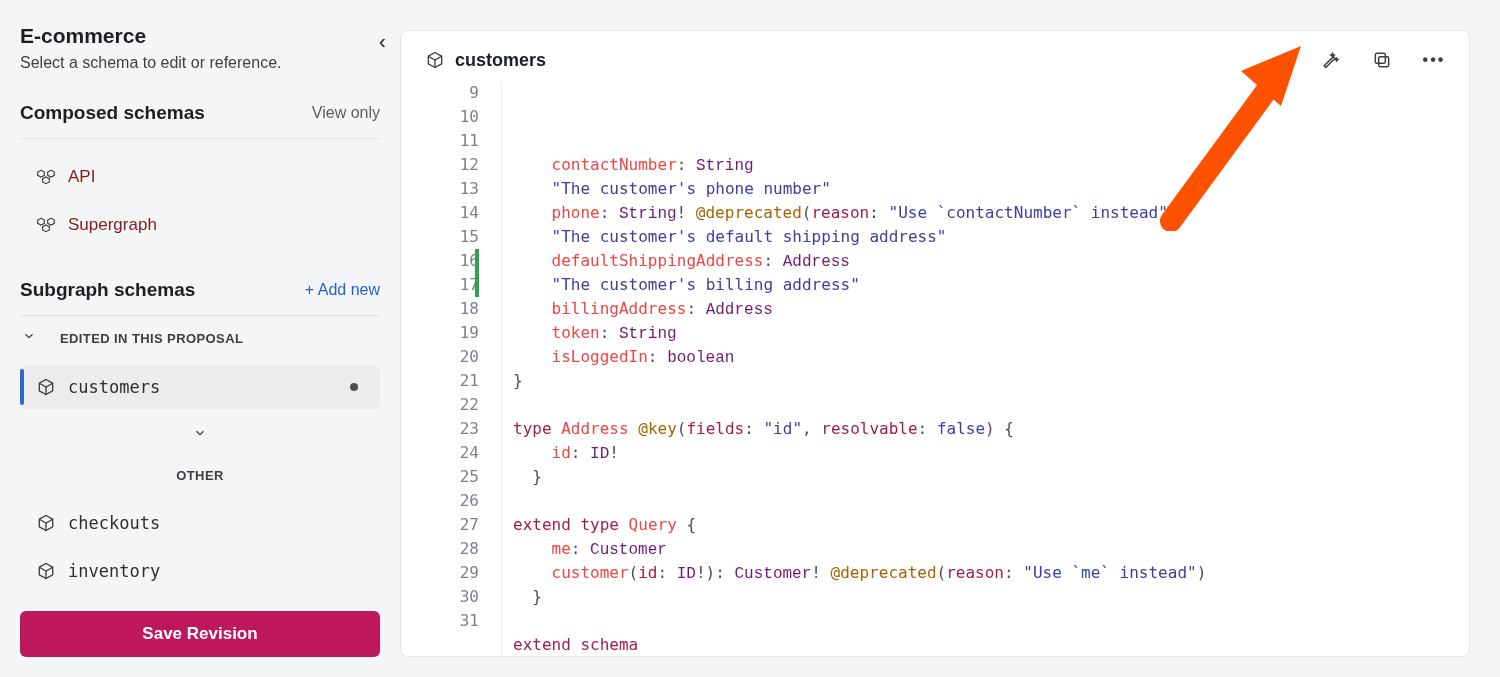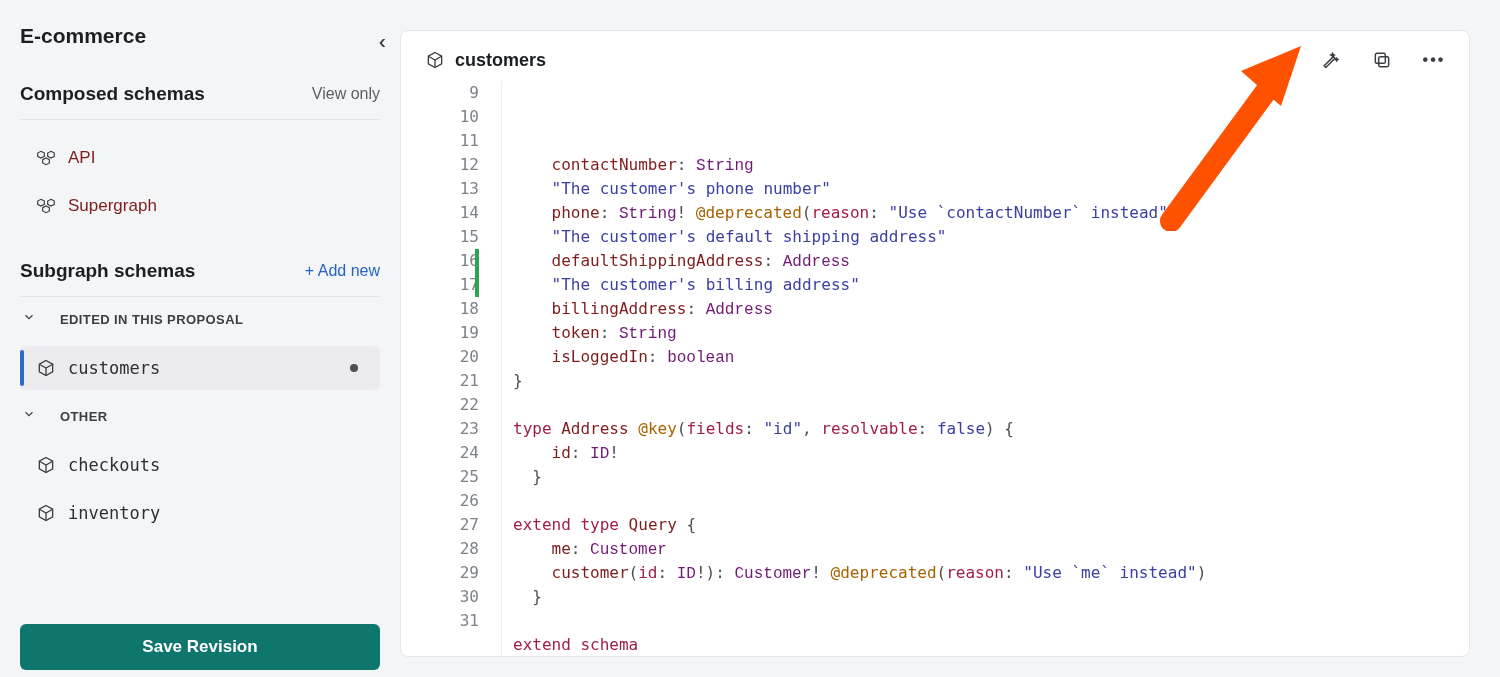--- a/index.html
+++ b/index.html
@@ -1,64 +1,64 @@
 <!DOCTYPE html>
 <html><head>
 <meta charset="utf-8">
 <style>
   * { box-sizing: border-box; margin: 0; padding: 0; }
   html, body { width: 1500px; height: 677px; font-family: -apple-system, BlinkMacSystemFont, "Segoe UI", Helvetica, Arial, sans-serif; background: #f4f5f6; color: #1b1f23; overflow: hidden; }
   .app { display: flex; height: 100%; }
 
   
-  .sidebar { width: 400px; padding: 24px 20px 7px 20px; display: flex; flex-direction: column; }
+  .sidebar { width: 400px; padding: 24px 20px 20px 20px; display: flex; flex-direction: column; }
   .sb-head { display: flex; align-items: flex-start; justify-content: space-between; }
   .sb-title { font-size: 21px; font-weight: 700; }
   .sb-sub { font-size: 16px; color: #3b3f44; margin-top: 6px; }
   .collapse-ico { font-size: 20px; color: #3b3f44; letter-spacing: -6px; padding-top: 6px; cursor: pointer; }
 
   .sec-head { display: flex; justify-content: space-between; align-items: center; margin-top: 30px; border-bottom: 1px solid #e2e4e7; padding-bottom: 14px; }
   .sec-title { font-size: 19px; font-weight: 700; }
   .sec-meta { font-size: 16px; color: #5a5f66; text-align: center; }
   .sec-link { font-size: 16px; color: #2563c6; cursor: pointer; }
 
   .list { margin-top: 14px; }
   .list-item { display: flex; align-items: center; gap: 12px; padding: 14px 16px; border-radius: 6px; cursor: pointer; font-size: 17px; color: #7f1d1d; font-weight: 500;}
 
   .grp-head { display: flex; align-items: center; gap: 24px; padding: 14px 2px; font-size: 13px; font-weight: 700; letter-spacing: .4px; color: #3b3f44; cursor: pointer;}
-  .grp-head.tight { margin-top: 2px; }
+  .grp-head.tight { margin-top: 2px; flex-direction: column; }
   .chev { display:inline-block; transform: translateY(-1px); }
 
   .subgraph-item { display:flex; align-items:center; gap:12px; padding: 12px 16px; border-radius: 6px; cursor:pointer; margin: 4px 0; }
   .subgraph-item .mono { font-family: "SFMono-Regular", Menlo, Consolas, monospace; font-size: 17px; color:#2c2f33; }
   .subgraph-item.active { background: #ececee; position: relative; }
   .subgraph-item.active::before { content:""; position:absolute; left:0; top:4px; bottom:4px; width:4px; background:#2b6ac9; border-radius:2px;}
   .dot { width:8px; height:8px; border-radius:50%; background:#4b4f55; margin-left:auto; margin-right:6px;}
 
-  .save-btn { margin-top: auto; background:#0f766e; color:#fff; border:none; border-radius:6px; height:46px; font-size:17px; font-weight:600; cursor:pointer;}
+  .save-btn { margin-top: auto; background:#be185d; color:#fff; border:none; border-radius:6px; height:46px; font-size:17px; font-weight:600; cursor:pointer;}
 
   
   .main { flex:1; padding: 30px 30px 20px 0; }
   .panel { background:#fff; border:1px solid #e4e6e9; border-radius:8px; height:100%; display:flex; flex-direction:column; overflow:hidden; position:relative;}
   .panel-head { display:flex; align-items:center; padding:18px 24px 10px 24px; }
   .panel-title { font-size:18px; font-weight:700; margin-left:10px; }
   .panel-actions { margin-left:auto; display:flex; align-items:center; gap:30px; }
   .icon-btn { width:22px; height:22px; display:flex; align-items:center; justify-content:center; color:#3b3f44; cursor:pointer;}
   .dots { letter-spacing:2px; font-weight:700; }
 
   
   .editor { display:flex; font-family:"SFMono-Regular",Menlo,Consolas,monospace; font-size:16px; line-height:24px; flex:1; overflow:hidden;}
   .gutter { width:90px; text-align:right; color:#7d828a; padding-right:12px; user-select:none; position:relative;}
   .gutter .g { height:24px; position:relative;}
   .gutter .mark { position:absolute; right:0; top:0; bottom:0; width:4px; background:#2da44e; }
   .code { flex:1; padding-left:22px; position:relative; white-space:pre; color:#1b1f23;}
   .code .l { height:24px; display:block; }
   .tok-key { color:#a11d47; }  
   .tok-type { color:#701a75;font-family:Liberation Mono, monospace; } 
-  .tok-name { color:#7f1d1d; }
+  .tok-name { color:#ef4444; }
   .tok-dir { color:#a76200; }  
   .tok-str { color:#3a3fa1; }
   .tok-arg { color:#a11d47; }
   .tok-lit { color:#3a3fa1; }
   .tok-pu  { color:#4b4f55; }
 
   .guide { position:absolute; top:0; bottom:0; width:1px; background:#eceef0; }
   .guide.g1 { left:10px; }
 
   .arrow { position:absolute; pointer-events:none; color:#ff5200; }
@@ -72,20 +72,21 @@
 </style>
 </head>
 <body>
 
 <div class="app">
 
   <aside class="sidebar">
     <div class="sb-head">
       <div>
         <div class="sb-title">E-commerce</div>
+        <div class="sb-sub">Select a schema to edit or reference.</div>
       </div>
       <div class="collapse-ico">‹‹</div>
     </div>
 
     <div class="sec-head">
       <div class="sec-title">Composed schemas</div>
       <div class="sec-meta">View only</div>
     </div>
     <div class="list" id="composed-list">
         <div class="list-item">

